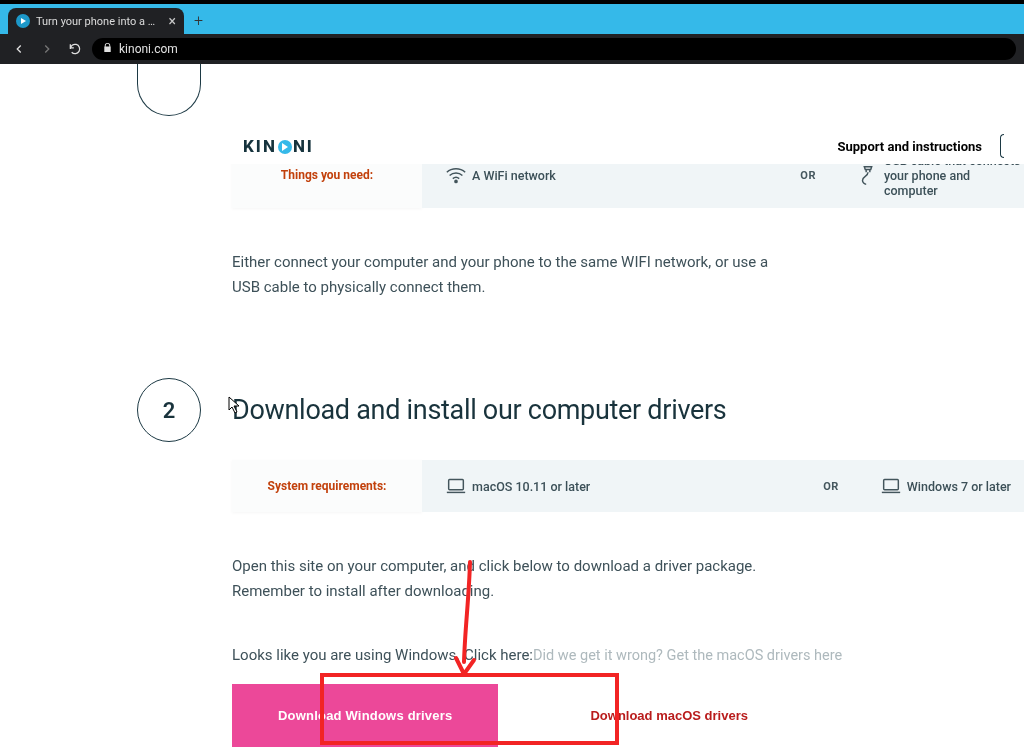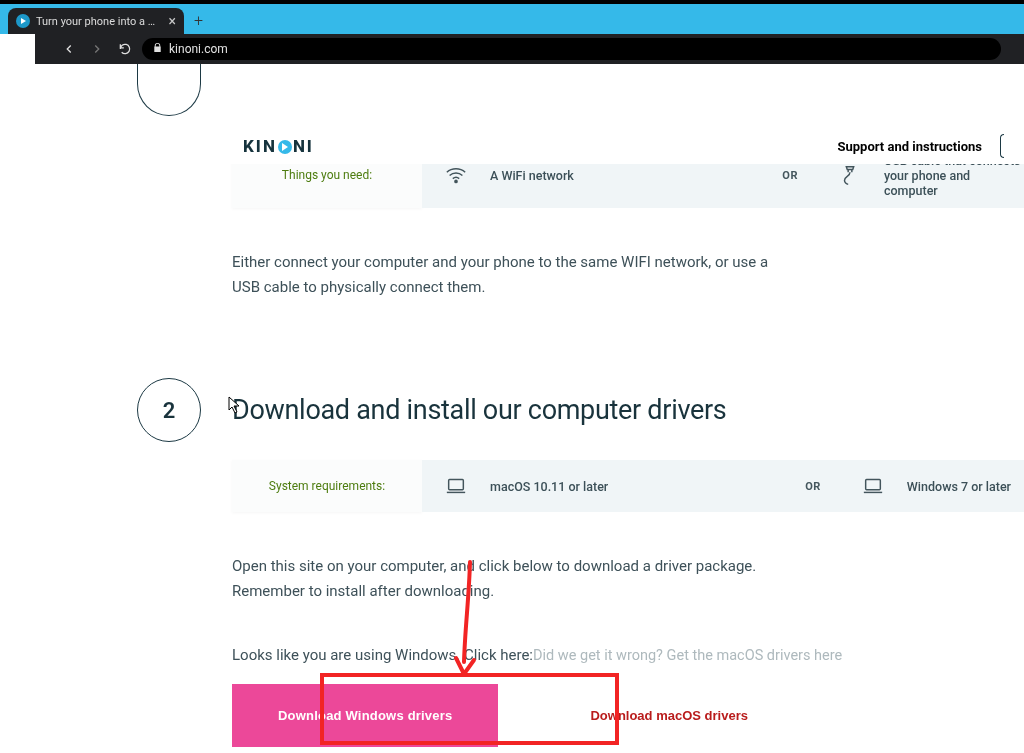--- a/index.html
+++ b/index.html
@@ -61,23 +61,22 @@
     margin-bottom: 4px;
     cursor: pointer;
     font-weight: 300;
   }
 
   .url-bar {
     height: 30px;
     background: #202124;
     display: flex;
     align-items: center;
-    padding: 0 23px;
+    padding: 0 8px;
     gap: 6px;
-    margin-left: 35px;
   }
   .nav-btn {
     width: 22px; height: 22px;
     display: flex; align-items: center; justify-content: center;
     color: #e0e0e0;
     border-radius: 50%;
     cursor: pointer;
   }
   .nav-btn.disabled { color: #777; cursor: default; }
   .nav-btn svg { width: 14px; height: 14px; }
@@ -207,35 +206,35 @@
     align-items: stretch;
     margin-bottom: 42px;
   }
   .req-label {
     width: 190px;
     background: #fbfcfc;
     display: flex;
     align-items: center;
     justify-content: center;
     font-size: 12px;
-    color: #4d7c0f;
-    font-weight: 400;
+    color: #c2410c;
+    font-weight: 700;
     box-shadow: 0 1px 3px rgba(0,0,0,0.04);
   }
   .req-items {
     flex: 1;
     background: #f0f5f7;
     display: flex;
     align-items: center;
     height: 66px;
   }
   .req-item {
     display: flex;
     align-items: center;
-    gap: 22px;
+    gap: 4px;
     padding: 0 22px;
   }
   .req-icon { color: #43555c; display: flex; }
   .req-icon svg { width: 24px; height: 22px; }
   .req-text { font-size: 12.5px; color: #3c5058; font-weight: 500; }
   .or-sep {
     font-size: 11px;
     font-weight: 700;
     letter-spacing: 0.5px;
     color: #45575e;

